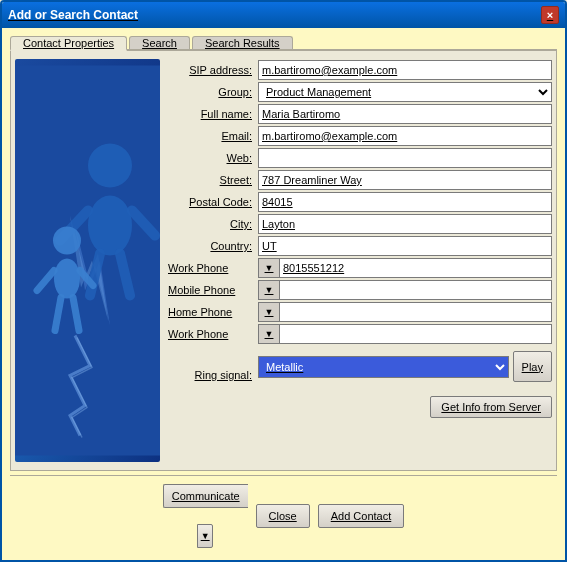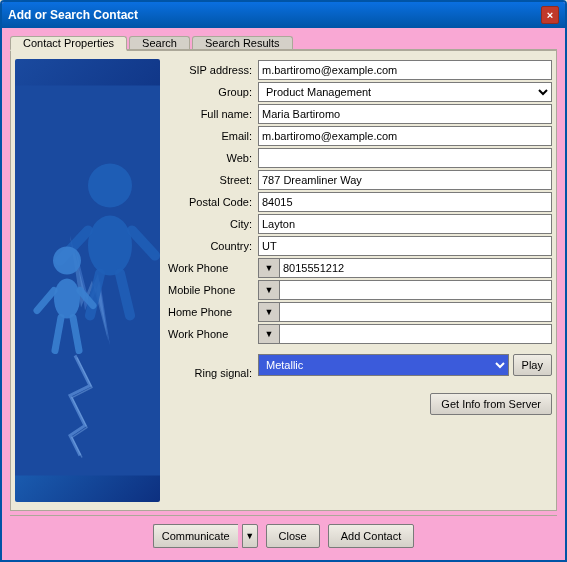--- a/index.html
+++ b/index.html
@@ -9,26 +9,27 @@
       background: #ece9d8;
       display: flex;
       justify-content: center;
       align-items: center;
       width: 567px;
       height: 562px;
     }
     .window {
       width: 567px;
       height: 562px;
-      background: #f9a8d4;
+      background: #fef9c3;
       border: 2px solid #0054a6;
       border-radius: 4px 4px 0 0;
       position: relative;
       display: flex;
       flex-direction: column;
+      text-decoration: underline;
     }
     .title-bar {
       background: linear-gradient(to bottom, #0a6fe0 0%, #0054a6 100%);
       height: 26px;
       display: flex;
       align-items: center;
       justify-content: space-between;
       padding: 0 6px;
       border-radius: 2px 2px 0 0;
     }
@@ -181,21 +182,21 @@
       height: 22px;
       border: 1px solid #7a7a7a;
       background: #3b5bdb;
       color: white;
       padding: 1px 3px;
       font-size: 11px;
       outline: none;
     }
     .ring-play-btn {
       margin-left: 4px;
-      height: 22px;
+      height: 31px;
       padding: 0 8px;
       border: 1px solid #7a7a7a;
       background: linear-gradient(to bottom, #f0ede5 0%, #d4d0c8 100%);
       font-size: 11px;
       cursor: pointer;
       border-radius: 2px;
     }
     .server-btn {
       margin-top: 8px;
       align-self: flex-end;
@@ -221,21 +222,22 @@
       padding: 0 12px;
       border: 1px solid #7a7a7a;
       background: linear-gradient(to bottom, #f0ede5 0%, #d4d0c8 100%);
       font-size: 11px;
       cursor: pointer;
       border-radius: 2px;
     }
     .communicate-btn {
       display: flex;
       align-items: center;
-      gap: 4px;
+      gap: 16px;
+      flex-direction: column;
     }
     .communicate-main {
       height: 24px;
       padding: 0 8px;
       border: 1px solid #7a7a7a;
       border-right: none;
       background: linear-gradient(to bottom, #f0ede5 0%, #d4d0c8 100%);
       font-size: 11px;
       cursor: pointer;
       border-radius: 2px 0 0 2px;

